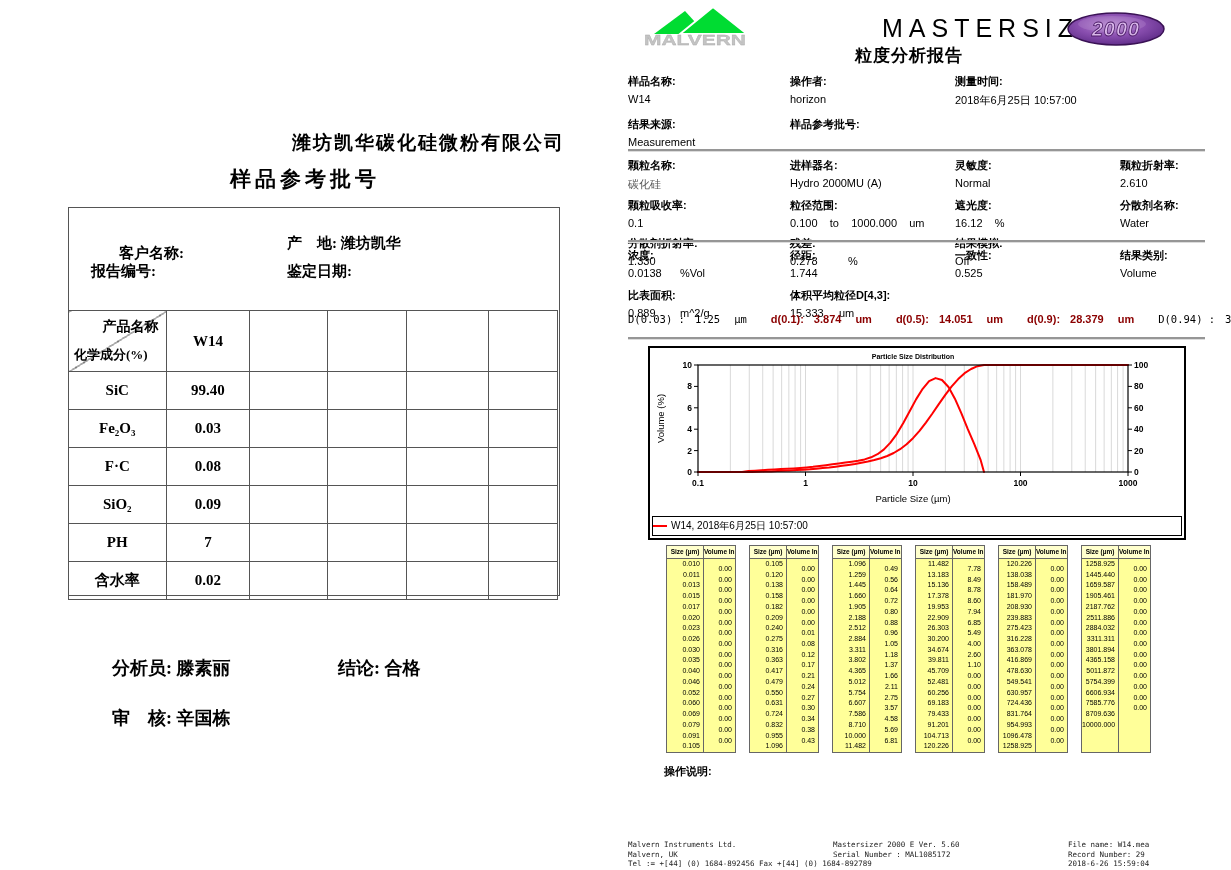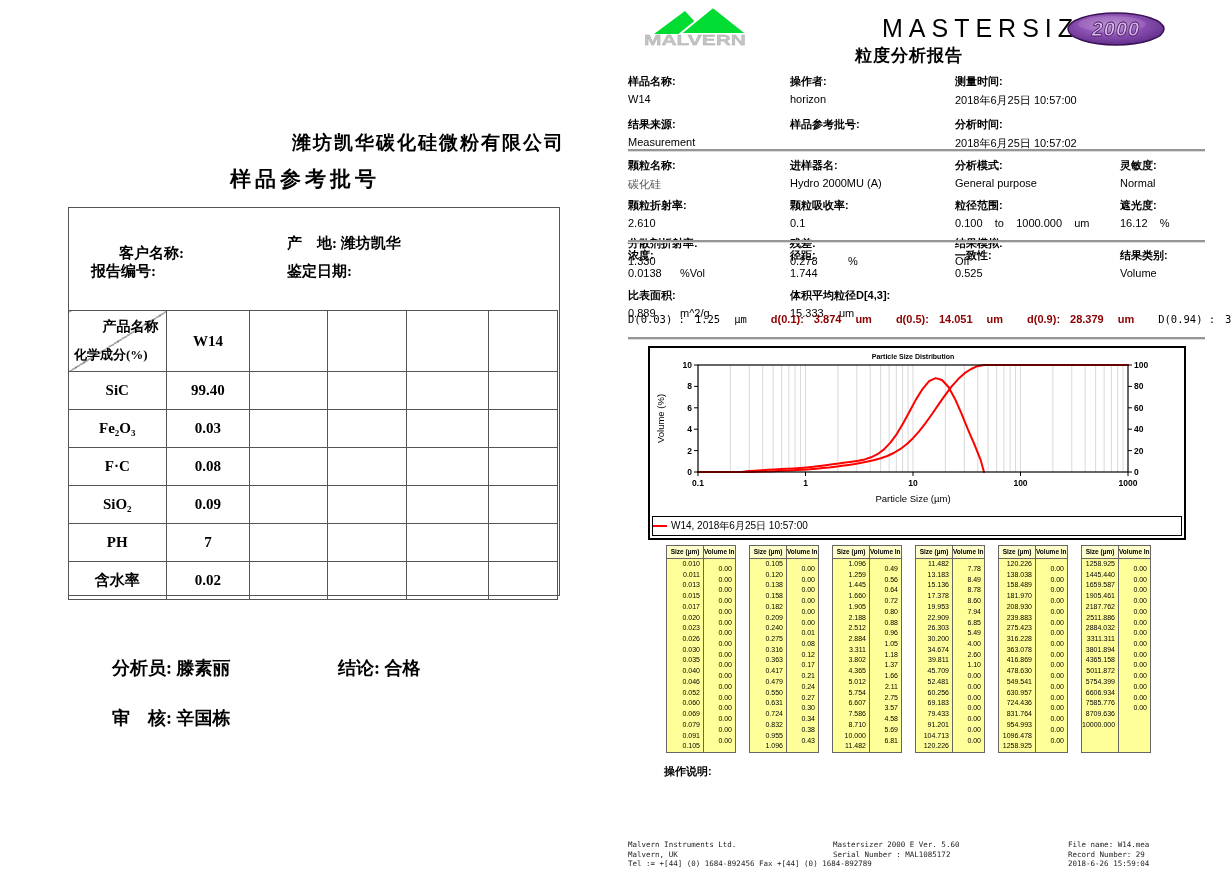--- a/index.html
+++ b/index.html
@@ -189,58 +189,54 @@
       <div class="fvalue">2018年6月25日 10:57:00</div>
     </div>
     <div class="field">
       <div class="flabel">结果来源:</div>
       <div class="fvalue">Measurement</div>
     </div>
     <div class="field">
       <div class="flabel">样品参考批号:</div>
       <div class="fvalue"></div>
     </div>
-    <div class="field">
-      <div class="flabel">分析时间:</div>
-      <div class="fvalue">2018年6月25日 10:57:02</div>
-    </div>
   </div>
 <div class="abs groove" style="left:628px;top:149px;width:577px;"></div>
 <div class="abs info-grid" style="left:628px;top:158px;width:577px;grid-template-columns:162px 165px 165px 85px;row-gap:6px;">
     <div class="field">
       <div class="flabel">颗粒名称:</div>
       <div class="fvalue muted">碳化硅</div>
     </div>
     <div class="field">
       <div class="flabel">进样器名:</div>
       <div class="fvalue">Hydro 2000MU (A)</div>
     </div>
     <div class="field">
-      <div class="flabel">分析模式:</div>
-      <div class="fvalue">General purpose</div>
-    </div>
-    <div class="field">
       <div class="flabel">灵敏度:</div>
       <div class="fvalue">Normal</div>
     </div>
     <div class="field">
       <div class="flabel">颗粒折射率:</div>
       <div class="fvalue">2.610</div>
     </div>
     <div class="field">
       <div class="flabel">颗粒吸收率:</div>
       <div class="fvalue">0.1</div>
     </div>
     <div class="field">
       <div class="flabel">粒径范围:</div>
       <div class="fvalue">0.100    to    1000.000    um</div>
     </div>
     <div class="field">
       <div class="flabel">遮光度:</div>
       <div class="fvalue">16.12    %</div>
+    </div>
+    <div class="field">
+      <div class="flabel">分散剂名称:</div>
+      <div class="fvalue">Water</div>
     </div>
     <div class="field">
       <div class="flabel">分散剂折射率:</div>
       <div class="fvalue">1.330</div>
     </div>
     <div class="field">
       <div class="flabel">残差:</div>
       <div class="fvalue">0.278          %</div>
     </div>
     <div class="field">

